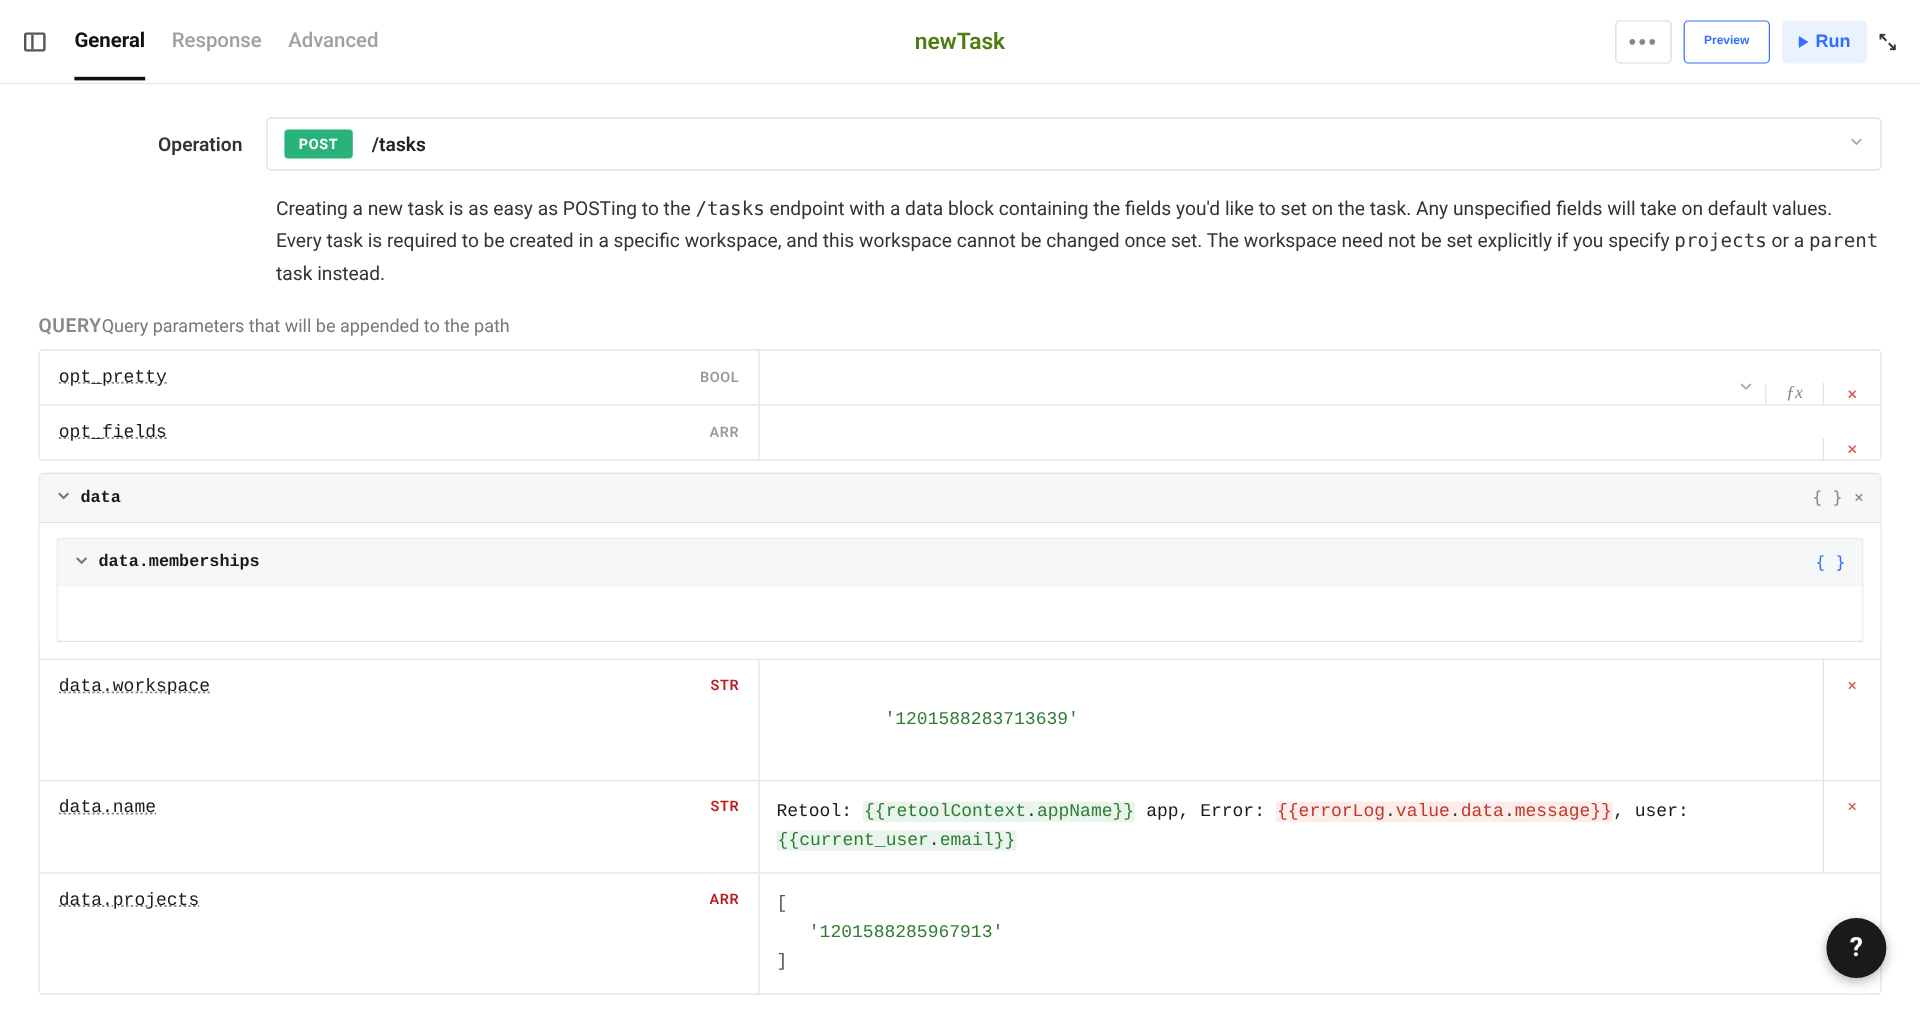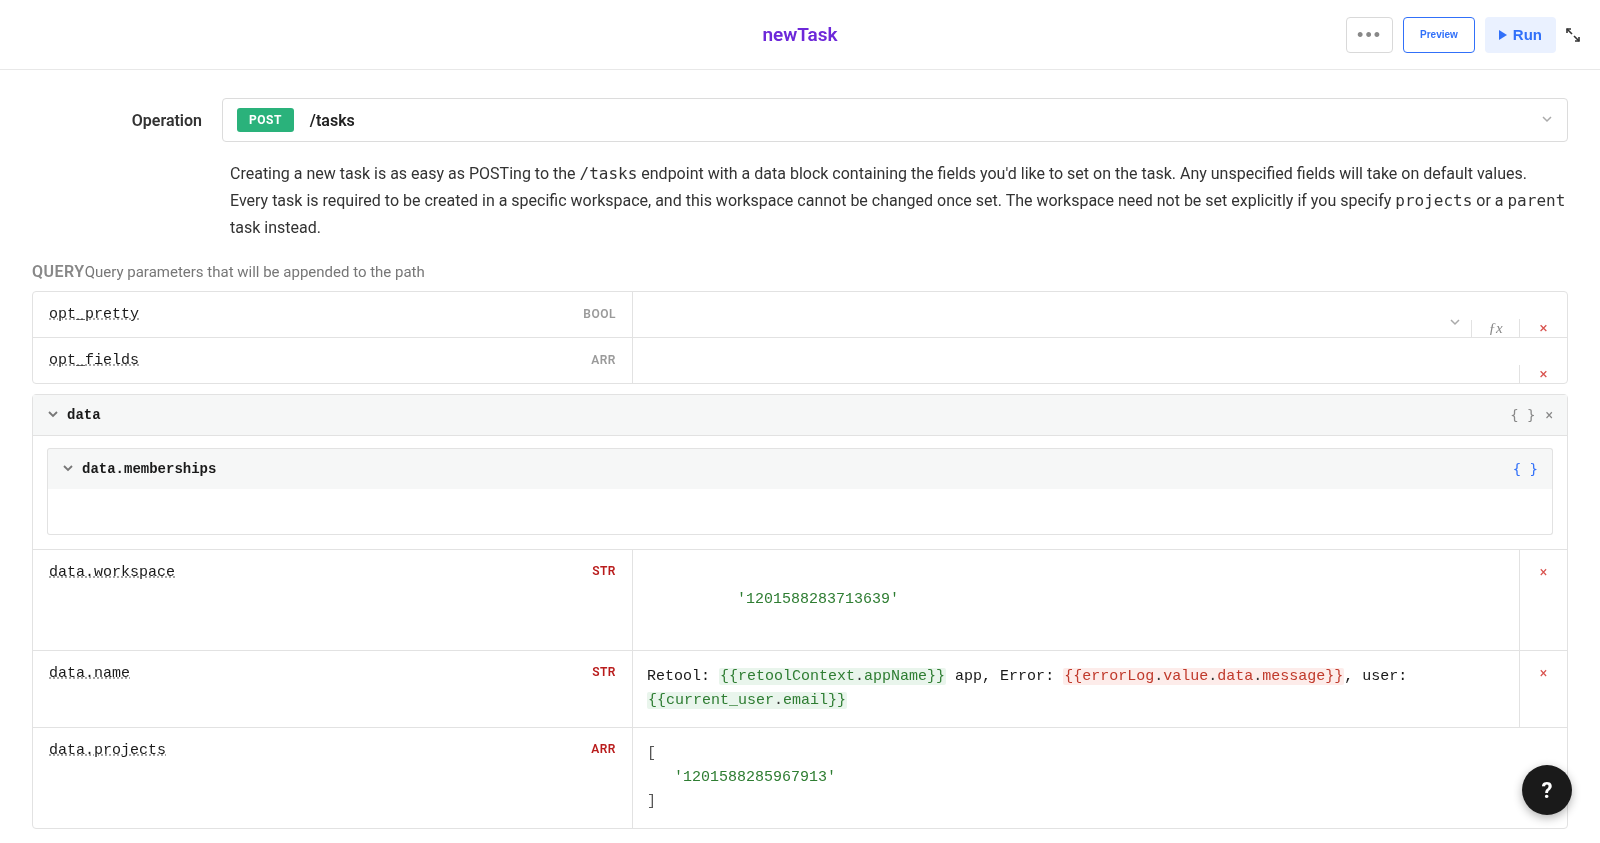--- a/index.html
+++ b/index.html
@@ -37,21 +37,21 @@
     color: #a0a0a0;
     font-size: 17px;
     font-weight: 500;
     padding: 22px 0 20px;
     border-bottom: 3px solid transparent;
     cursor: pointer;
   }
   .tab.active { color:#111; font-weight:700; border-bottom-color:#111; }
   .header-title {
     position:absolute; left:50%; transform:translateX(-50%);
-    font-size: 19px; font-weight:600; color:#6d28d9;
+    font-size: 19px; font-weight:600; color:#4d7c0f;
   }
   .header-right { margin-left:auto; display:flex; align-items:center; gap:10px; }
   .icon-btn {
     height:36px; min-width:36px; padding:0 10px;
     border:1px solid #d9d9d9; border-radius:4px;
     background:#fff; display:flex; align-items:center; justify-content:center;
     cursor:pointer;
   }
   .dots { letter-spacing:2px; font-size:18px; color:#888; line-height:0; }
   .btn-preview {
@@ -220,20 +220,28 @@
     box-shadow:0 3px 10px rgba(0,0,0,.3);
     cursor:pointer;
   }
 
   svg.chev { width:12px; height:12px; }
 </style>
 </head>
 <body>
 
 <div class="header">
+  <div class="header-left">
+    <div class="panel-icon"></div>
+    <div class="tabs">
+      <div class="tab active">General</div>
+      <div class="tab">Response</div>
+      <div class="tab">Advanced</div>
+    </div>
+  </div>
   <div class="header-title">newTask</div>
   <div class="header-right">
     <button class="icon-btn">
         <span class="dots">•••</span>
       </button>
     <button class="btn-preview">Preview</button>
     <button class="btn-run">
       <span class="play-tri"></span>
       <span>Run</span>
     </button>

